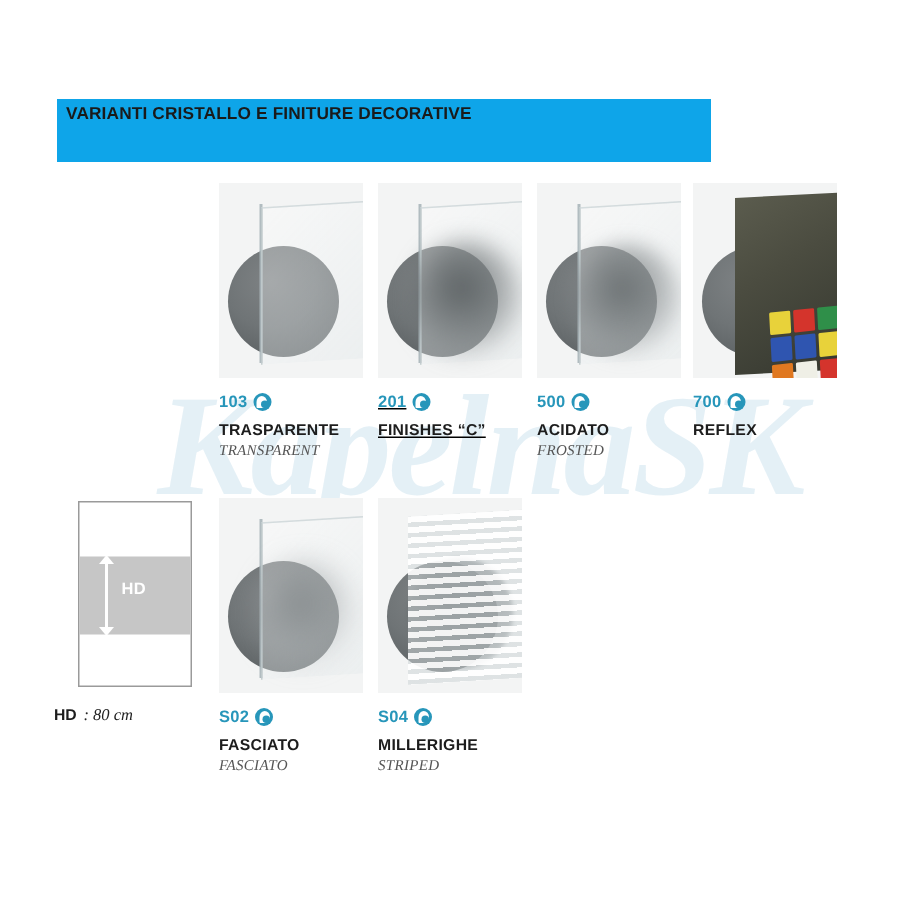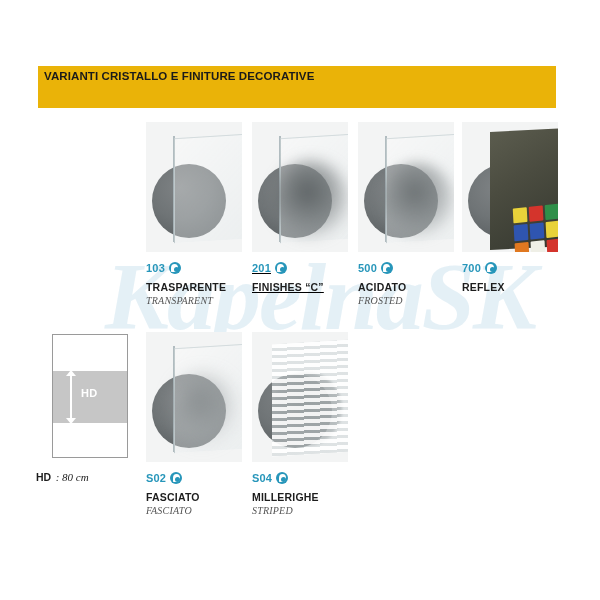--- a/index.html
+++ b/index.html
@@ -15,22 +15,22 @@
     position:absolute;left:0;top:236px;width:600px;height:120px;
     display:flex;align-items:center;justify-content:center;
     font-family:"Liberation Serif", serif;
     font-size:96px;font-weight:bold;font-style:italic;
     color:#cfe4ef;opacity:.55;letter-spacing:-2px;
     user-select:none;pointer-events:none;z-index:0;white-space:nowrap;padding-left:20px;
   }
 
   
   #header-band{
-    position:absolute;left:38px;top:66px;width:518px;height:42px;
-    background:#eab308;z-index:2;
+    position:absolute;left:38px;top:66px;width:436px;height:42px;
+    background:#0ea5e9;z-index:2;
   }
   #header-band .t1{
     position:absolute;left:6px;top:4px;
     font-size:11.5px;font-weight:bold;color:#1a1a1a;letter-spacing:.1px;
   }
   #header-band .t2{
     position:absolute;left:6px;top:21px;
     font-family:"Liberation Serif", serif;
     font-size:11.5px;font-style:italic;color:#3a3a3a;letter-spacing:.1px;
   }

